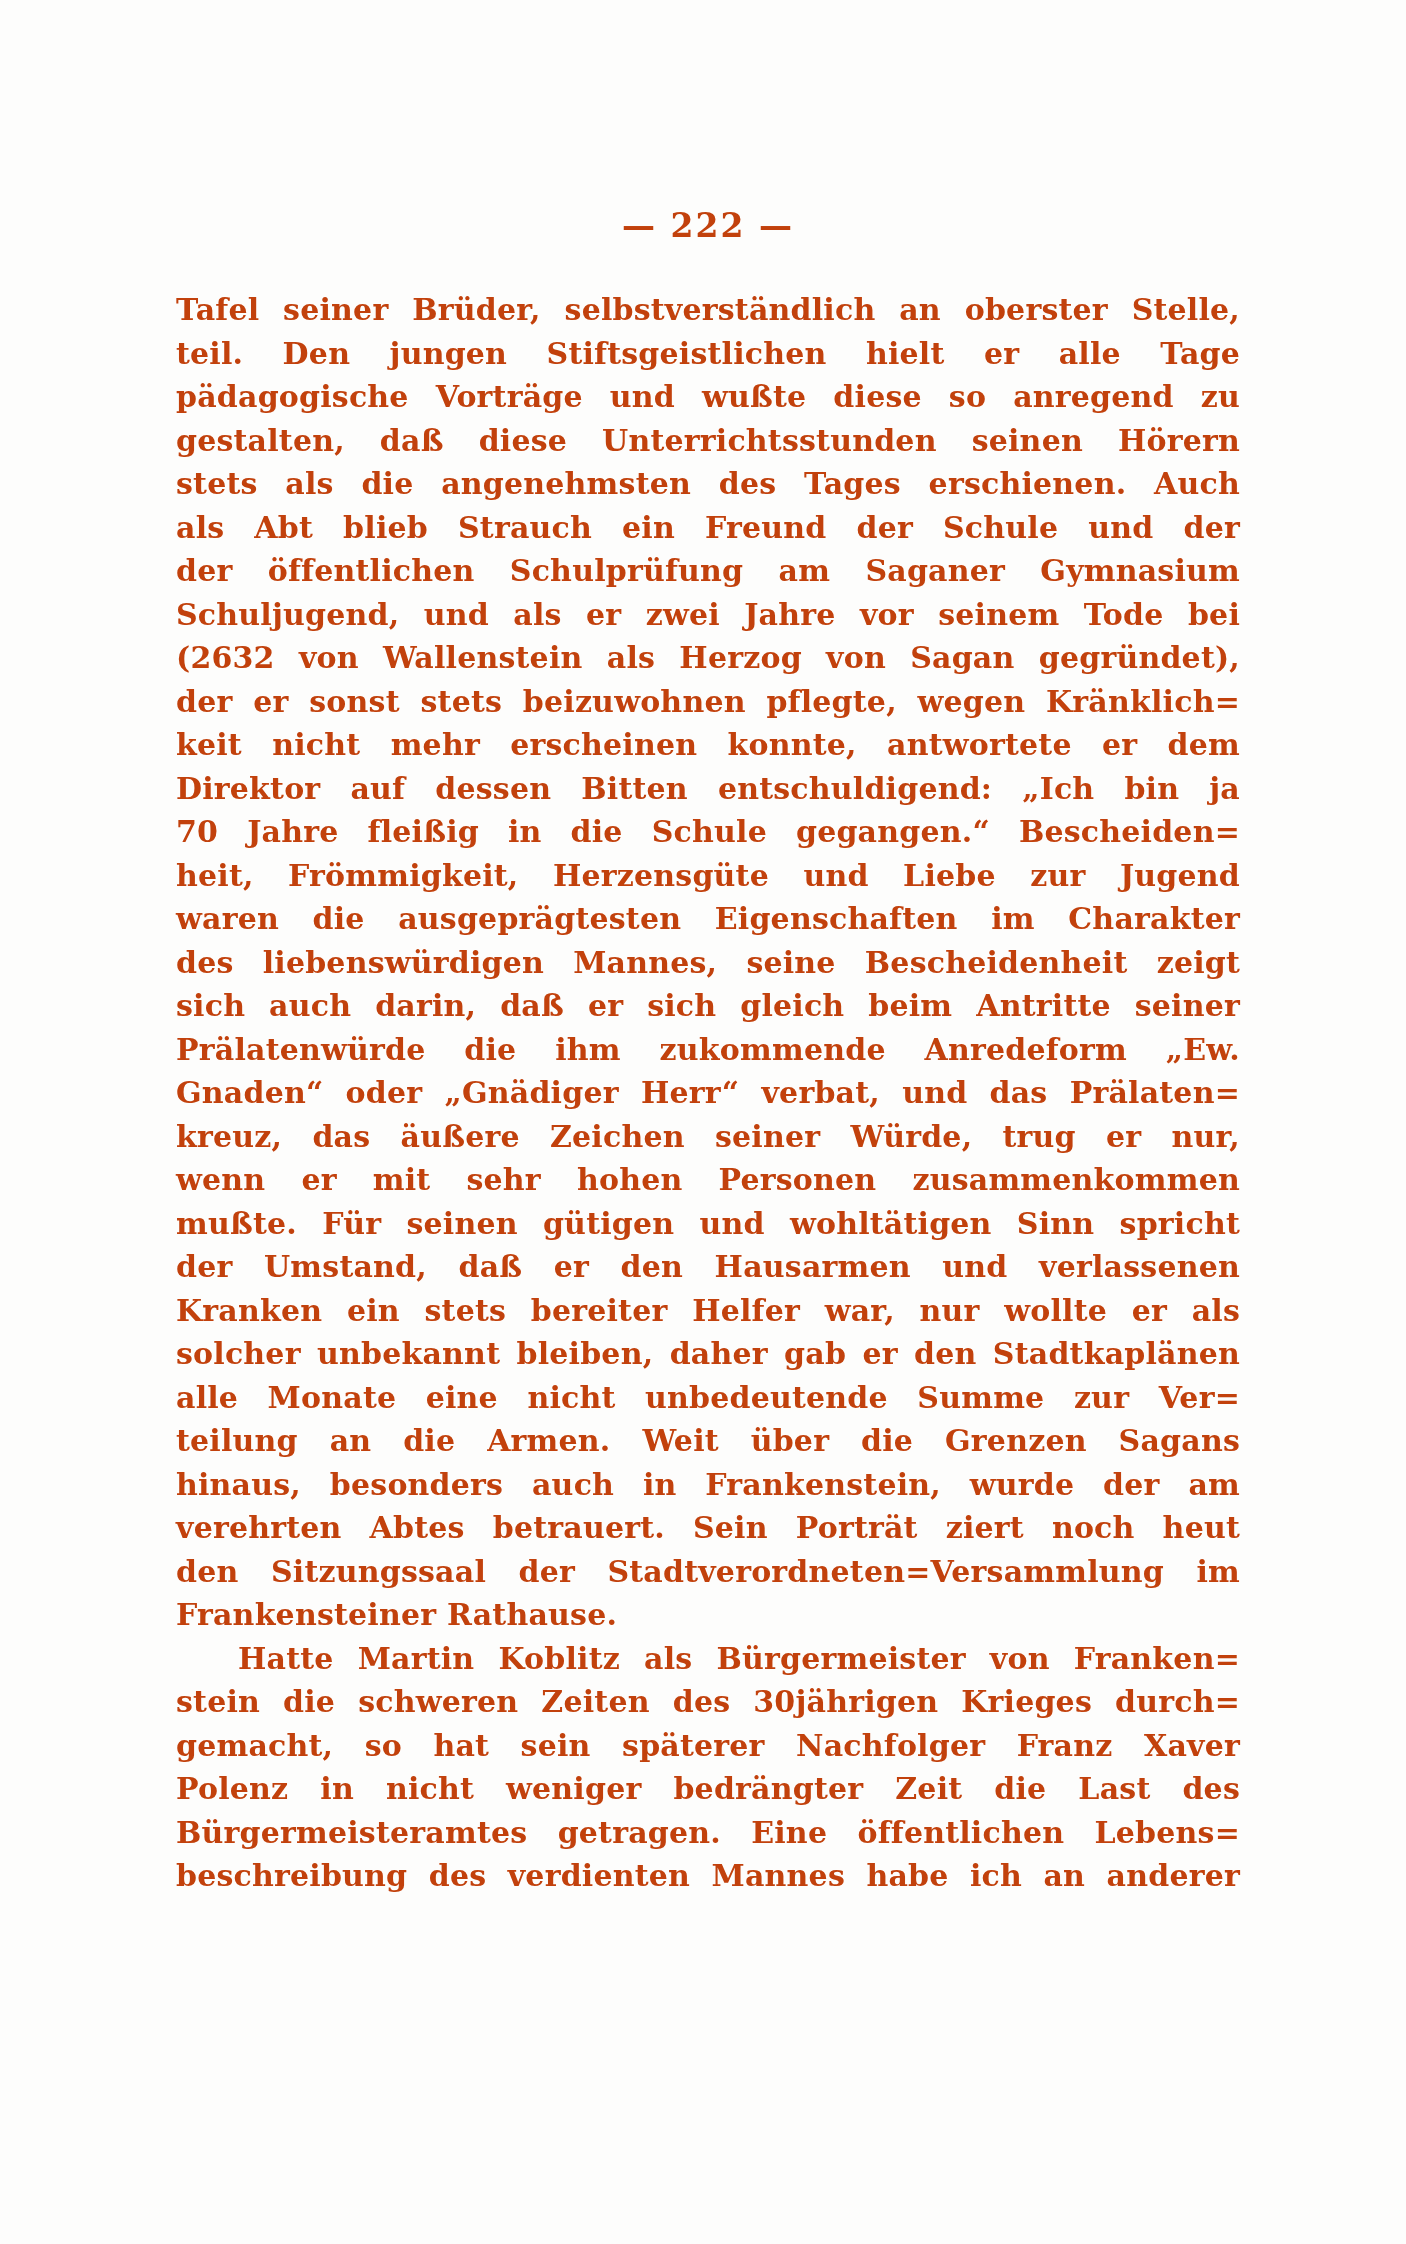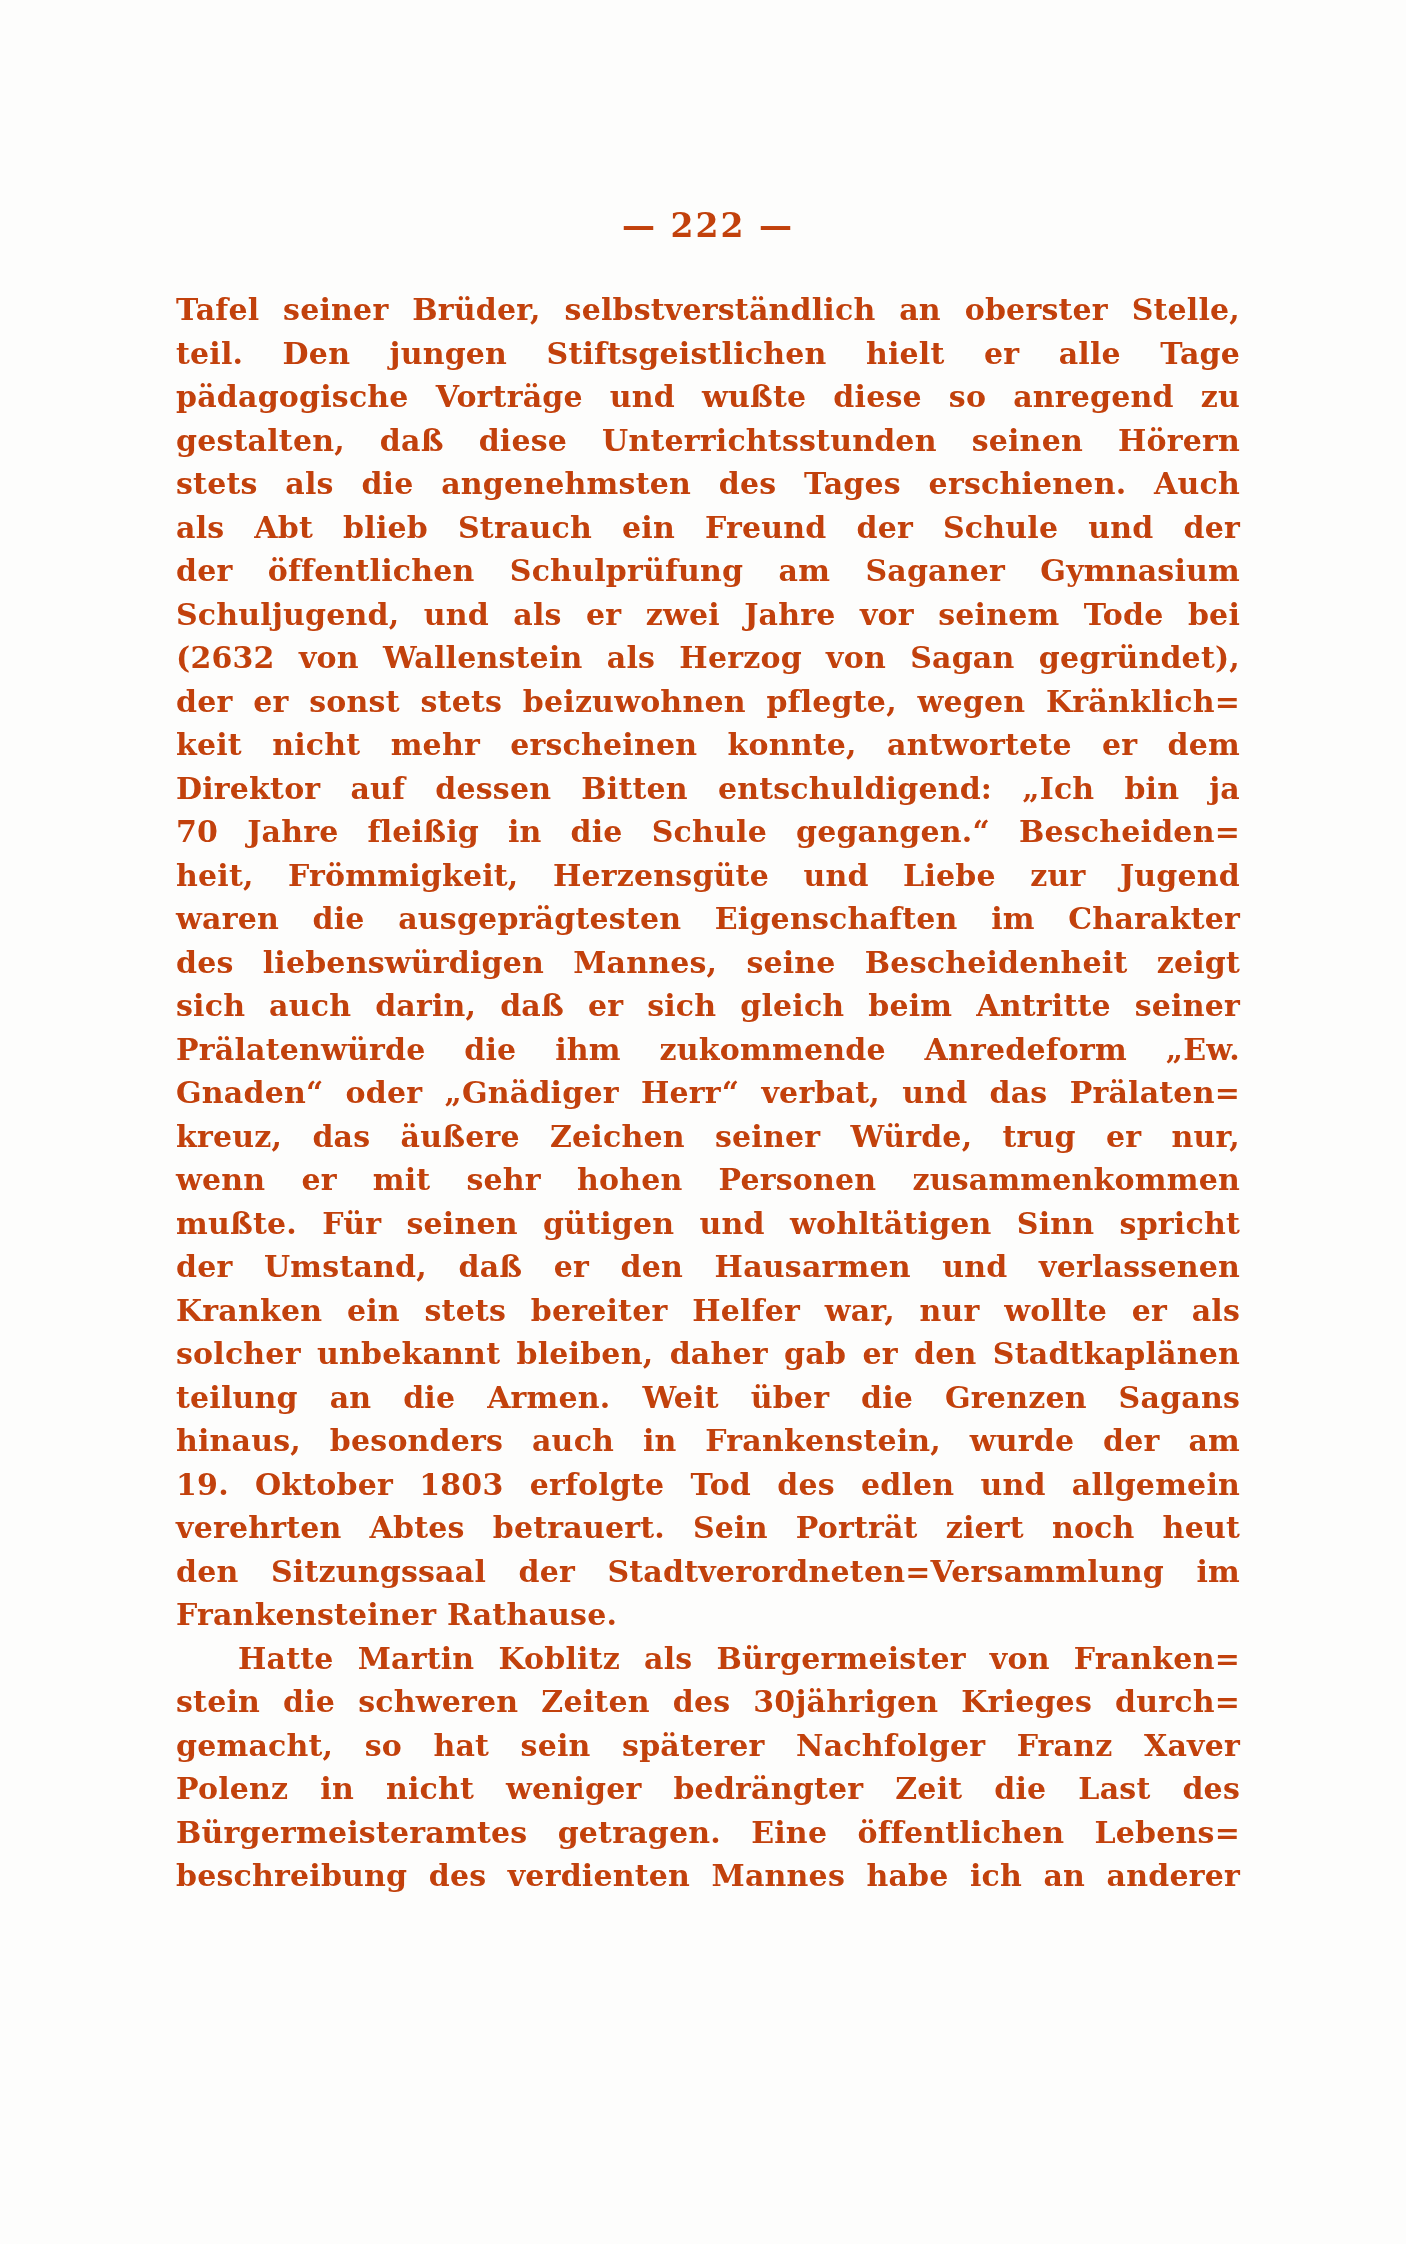--- a/index.html
+++ b/index.html
@@ -73,23 +73,23 @@
       <div class="line">des liebenswürdigen Mannes, seine Bescheidenheit zeigt</div>
       <div class="line">sich auch darin, daß er sich gleich beim Antritte seiner</div>
       <div class="line">Prälatenwürde die ihm zukommende Anredeform „Ew.</div>
       <div class="line">Gnaden“ oder „Gnädiger Herr“ verbat, und das Prälaten=</div>
       <div class="line">kreuz, das äußere Zeichen seiner Würde, trug er nur,</div>
       <div class="line">wenn er mit sehr hohen Personen zusammenkommen</div>
       <div class="line">mußte. Für seinen gütigen und wohltätigen Sinn spricht</div>
       <div class="line">der Umstand, daß er den Hausarmen und verlassenen</div>
       <div class="line">Kranken ein stets bereiter Helfer war, nur wollte er als</div>
       <div class="line">solcher unbekannt bleiben, daher gab er den Stadtkaplänen</div>
+      <div class="line">alle Monate eine nicht unbedeutende Summe zur Ver=</div>
       <div class="line">teilung an die Armen. Weit über die Grenzen Sagans</div>
       <div class="line">hinaus, besonders auch in Frankenstein, wurde der am</div>
-      <div class="line">19. Oktober 1803 erfolgte Tod des edlen und allgemein</div>
       <div class="line">verehrten Abtes betrauert. Sein Porträt ziert noch heut</div>
       <div class="line">den Sitzungssaal der Stadtverordneten=Versammlung im</div>
       <div class="line left">Frankensteiner Rathause.</div>
       <div class="line indent">Hatte Martin Koblitz als Bürgermeister von Franken=</div>
       <div class="line">stein die schweren Zeiten des 30jährigen Krieges durch=</div>
       <div class="line">gemacht, so hat sein späterer Nachfolger Franz Xaver</div>
       <div class="line">Polenz in nicht weniger bedrängter Zeit die Last des</div>
       <div class="line">Bürgermeisteramtes getragen. Eine öffentlichen Lebens=</div>
       <div class="line">beschreibung des verdienten Mannes habe ich an anderer</div>
     </div>

